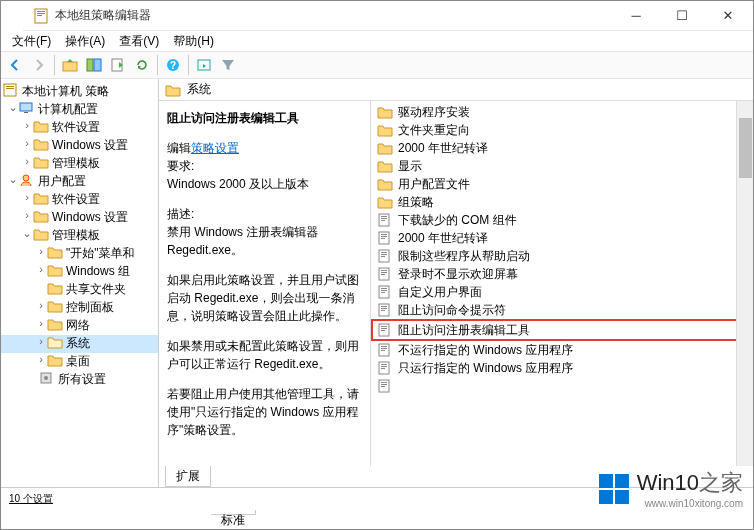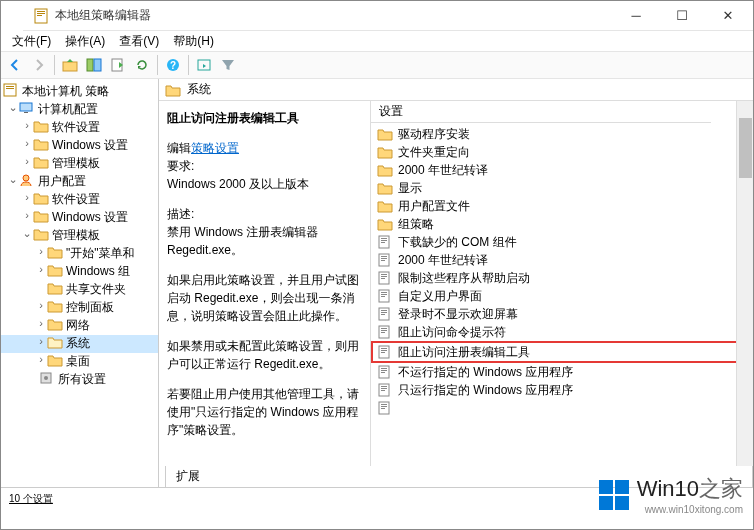--- a/index.html
+++ b/index.html
@@ -26,26 +26,26 @@
 .body { flex:1; display:flex; overflow:hidden; }
 .desc { width:212px; padding:8px 8px; border-right:1px solid #ddd; line-height:1.5; overflow:hidden; }
 .desc b { font-weight:bold; }
 .desc a { color:#0066cc; text-decoration:underline; }
 .list { flex:1; position:relative; }
 .colhdr { width:340px; height:22px; border-bottom:1px solid #ddd; display:flex; align-items:center; padding:0 8px; font-size:12px; }
 .items { padding-top:2px; }
 .li { display:flex; align-items:center; height:18px; padding:0 6px; white-space:nowrap; }
 .li.hi { border:2px solid #e53935; padding:0 4px; height:22px; }
 .iicon { width:16px; height:14px; margin-right:5px; flex-shrink:0; }
-.tabs { height:21px; display:flex; padding-left:6px;flex-direction:column; }
+.tabs { height:21px; display:flex; padding-left:6px; }
 .tab { border:1px solid #ccc; border-top:none; padding:2px 10px; font-size:12px; background:#fff; }
 .tab+.tab { border-left:none;margin-top:44px; }
 .status { height:22px; border-top:1px solid #ccc; display:flex; align-items:center; padding:0 8px; font-size:10px;text-decoration:underline; }
 .arrow { position:absolute; pointer-events:none; z-index:20; }
-.wm { position:absolute; right:10px; bottom:14px; display:flex; align-items:center; gap:8px; z-index:15; }
+.wm { position:absolute; right:10px; bottom:20px; display:flex; align-items:center; gap:8px; z-index:15; }
 .wm .logo { display:flex; }
 .wm .sq { width:14px; height:14px; background:#0078d7; }
 .wm .sq+.sq { margin-left:2px; }
 .wm .row2 { margin-top:2px; }
 .wm-text { font-size:22px; font-weight:500; color:#222; font-family:"Segoe UI",sans-serif; }
 .wm-sub { font-size:10px; color:#888; text-align:right; }
 .scrollbar { position:absolute; right:0; top:0; width:17px; height:100%; background:#f0f0f0; border-left:1px solid #ddd; }
 .scrollbar .thumb { margin:17px 2px 0; background:#c0c0c0; width:13px; height:60px; }
 svg { display:block; }
 </style>
@@ -272,23 +272,20 @@
         <div style="">要求:</div>
         <div>Windows 2000 及以上版本</div>
         <div style="margin-top:12px">描述:</div>
         <div>禁用 Windows 注册表编辑器 Regedit.exe。</div>
         <div style="margin-top:12px">如果启用此策略设置，并且用户试图启动 Regedit.exe，则会出现一条消息，说明策略设置会阻止此操作。</div>
         <div style="margin-top:12px">如果禁用或未配置此策略设置，则用户可以正常运行 Regedit.exe。</div>
         <div style="margin-top:12px">若要阻止用户使用其他管理工具，请使用"只运行指定的 Windows 应用程序"策略设置。</div>
       </div>
 
       <div class="list">
-        <div class="colhdr">
-            <span>设置</span>
-          </div>
         <div class="items" id="items">
             <div class="li">
               <svg class="iicon" viewBox="0 0 16 14">
                 <path d="M1 3h5l1 2h8v8H1z" fill="#ffd77a" stroke="#cc9933"></path>
               </svg>
               <span>驱动程序安装</span>
             </div>
             <div class="li">
               <svg class="iicon" viewBox="0 0 16 14">
                 <path d="M1 3h5l1 2h8v8H1z" fill="#ffd77a" stroke="#cc9933"></path>
@@ -346,30 +343,30 @@
               </svg>
               <span>限制这些程序从帮助启动</span>
             </div>
             <div class="li">
               <svg class="iicon" viewBox="0 0 16 14">
                 <rect x="2" y="1" width="10" height="12" fill="#fff" stroke="#888"></rect>
                 <rect x="4" y="3" width="6" height="1" fill="#888"></rect>
                 <rect x="4" y="5" width="6" height="1" fill="#888"></rect>
                 <rect x="4" y="7" width="4" height="1" fill="#888"></rect>
               </svg>
+              <span>登录时不显示欢迎屏幕</span>
+            </div>
+            <div class="li">
+              <svg class="iicon" viewBox="0 0 16 14">
+                <rect x="2" y="1" width="10" height="12" fill="#fff" stroke="#888"></rect>
+                <rect x="4" y="3" width="6" height="1" fill="#888"></rect>
+                <rect x="4" y="5" width="6" height="1" fill="#888"></rect>
+                <rect x="4" y="7" width="4" height="1" fill="#888"></rect>
+              </svg>
               <span>自定义用户界面</span>
-            </div>
-            <div class="li">
-              <svg class="iicon" viewBox="0 0 16 14">
-                <rect x="2" y="1" width="10" height="12" fill="#fff" stroke="#888"></rect>
-                <rect x="4" y="3" width="6" height="1" fill="#888"></rect>
-                <rect x="4" y="5" width="6" height="1" fill="#888"></rect>
-                <rect x="4" y="7" width="4" height="1" fill="#888"></rect>
-              </svg>
-              <span>登录时不显示欢迎屏幕</span>
             </div>
             <div class="li">
               <svg class="iicon" viewBox="0 0 16 14">
                 <rect x="2" y="1" width="10" height="12" fill="#fff" stroke="#888"></rect>
                 <rect x="4" y="3" width="6" height="1" fill="#888"></rect>
                 <rect x="4" y="5" width="6" height="1" fill="#888"></rect>
                 <rect x="4" y="7" width="4" height="1" fill="#888"></rect>
               </svg>
               <span>阻止访问命令提示符</span>
             </div>

